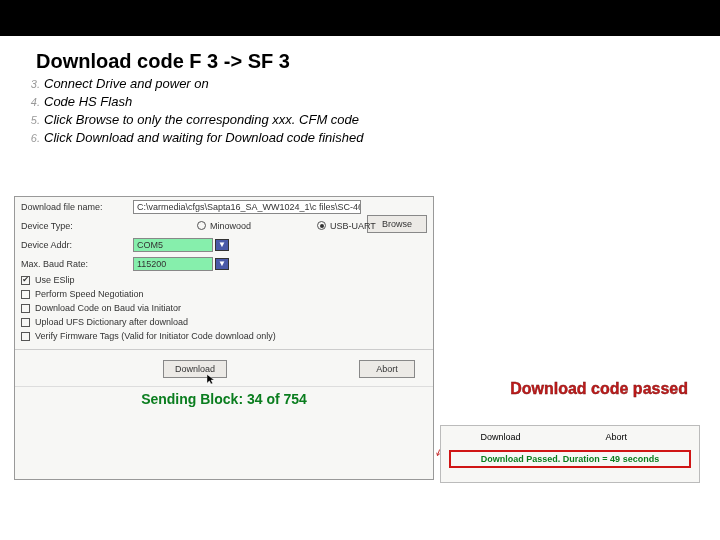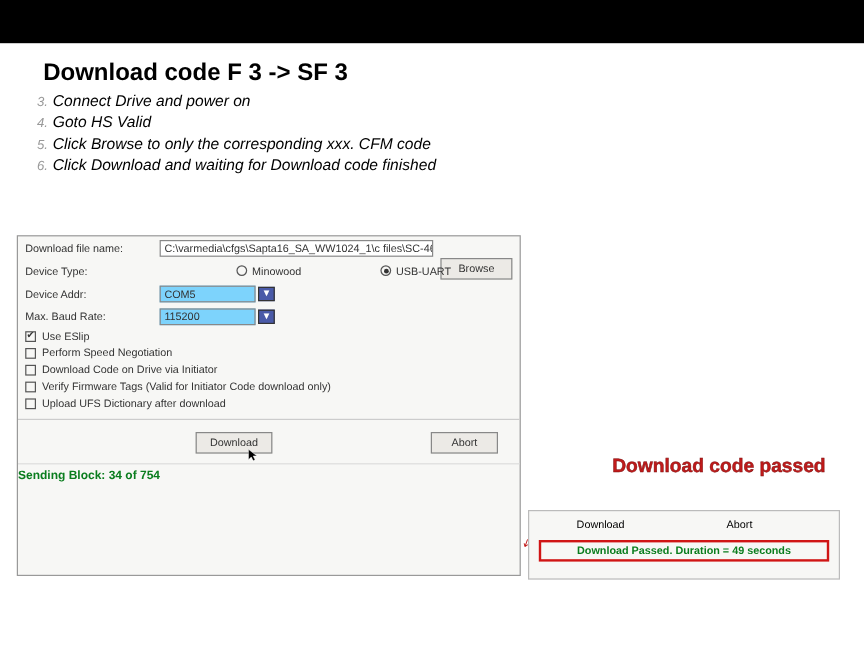--- a/index.html
+++ b/index.html
@@ -61,40 +61,40 @@
   .panel .btn {
     border:1px solid #888;
     background:#eceae6;
     height:18px;
     padding:0 14px;
     display:flex; align-items:center; justify-content:center;
     font-size:9px;
   }
   .panel .small-input {
     width:80px;
-    border:1px solid #888; height:14px; background:#7dd3fc;
+    border:1px solid #888; height:14px; background:#86efac;
     display:flex; align-items:center;
     padding:0 3px;
   }
   .panel .radio { width:9px; height:9px; border:1px solid #555; border-radius:50%; margin-right:4px; display:inline-block; position:relative; }
   .panel .radio.checked::after { content:""; position:absolute; left:1.5px; top:1.5px; width:4px; height:4px; border-radius:50%; background:#333; }
   .panel .cb { width:9px; height:9px; border:1px solid #555; margin-right:5px; display:inline-flex; align-items:center; justify-content:center; font-size:8px; line-height:1; }
   .chkline { padding:2px 6px; display:flex; align-items:center; font-size:9px; }
   .panel .btnrow {
     display:flex; justify-content:space-between;
     padding:10px 18px 4px 18px;
     border-top:1px solid #ccc;
     margin-top:6px;
   }
   .panel .btnrow .group { display:flex; align-items:center; gap:6px; }
   .panel .sending {
-    text-align:left;
+    text-align:center;
     color:#0a7d1e;
     font-weight:bold;
-    font-size:10px;
+    font-size:14px;
     padding:4px 0 0 0;
     border-top:1px solid #ddd;
     margin-top:4px;
   }
   .cursor {
     position:absolute;
     width:8px; height:12px;
     pointer-events:none;
   }
 
@@ -139,21 +139,21 @@
 </style>
 </head>
 <body>
 
 <div class="topbar"></div>
 
 <h1 class="title">Download code F 3 -&gt; SF 3</h1>
 
 <div class="steps">
   <div class="row"><span class="num">3.</span><span>Connect Drive and power on</span></div>
-  <div class="row"><span class="num">4.</span><span>Goto HS Valid</span></div>
+  <div class="row"><span class="num">4.</span><span>Code HS Flash</span></div>
   <div class="row"><span class="num">5.</span><span>Click Browse to only the corresponding xxx. CFM code</span></div>
   <div class="row"><span class="num">6.</span><span>Click Download and waiting for Download code finished</span></div>
 </div>
 
 <div class="panel">
   <div class="prow">
     <span class="lbl">Download file name:</span>
     <div class="wide-input">
       <span>C:\varmedia\cfgs\Sapta16_SA_WW1024_1\c files\SC-46732</span>
 
@@ -191,29 +191,29 @@
   <div class="chkline">
       <span class="cb">✔</span>
       <span>Use ESlip</span>
     </div>
   <div class="chkline">
       <span class="cb"></span>
       <span>Perform Speed Negotiation</span>
     </div>
   <div class="chkline">
       <span class="cb"></span>
-      <span>Download Code on Drive via Initiator</span>
+      <span>Download Code on Baud via Initiator</span>
+    </div>
+  <div class="chkline">
+      <span class="cb"></span>
+      <span>Upload UFS Dictionary after download</span>
     </div>
   <div class="chkline">
       <span class="cb"></span>
       <span>Verify Firmware Tags (Valid for Initiator Code download only)</span>
-    </div>
-  <div class="chkline">
-      <span class="cb"></span>
-      <span>Upload UFS Dictionary after download</span>
     </div>
 
   <div class="btnrow">
     <div class="group" style="margin-left:130px; position:relative;">
       <div class="btn" style="width:64px;">Download</div>
       <svg class="cursor" style="left:44px; top:14px;" viewBox="0 0 10 14">
           <path d="M0 0 L0 11 L3 8 L5 12 L7 11 L5 7 L9 7 Z" fill="#000" stroke="#fff" stroke-width="0.5"></path>
         </svg>
     </div>
     <div class="btn" style="width:56px">Abort</div>

